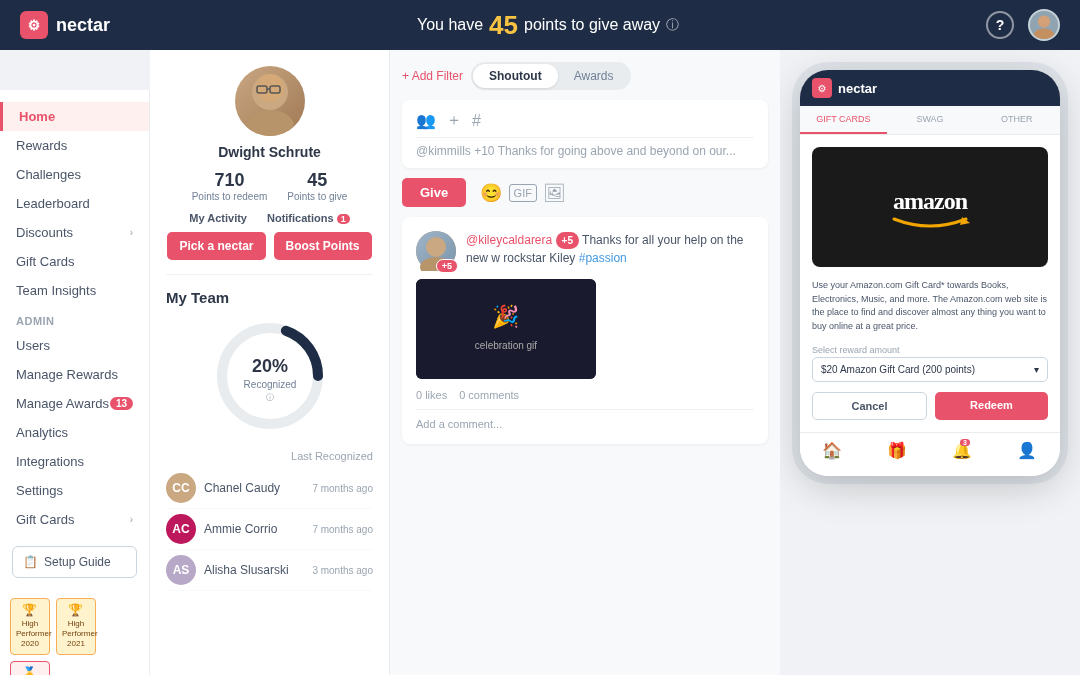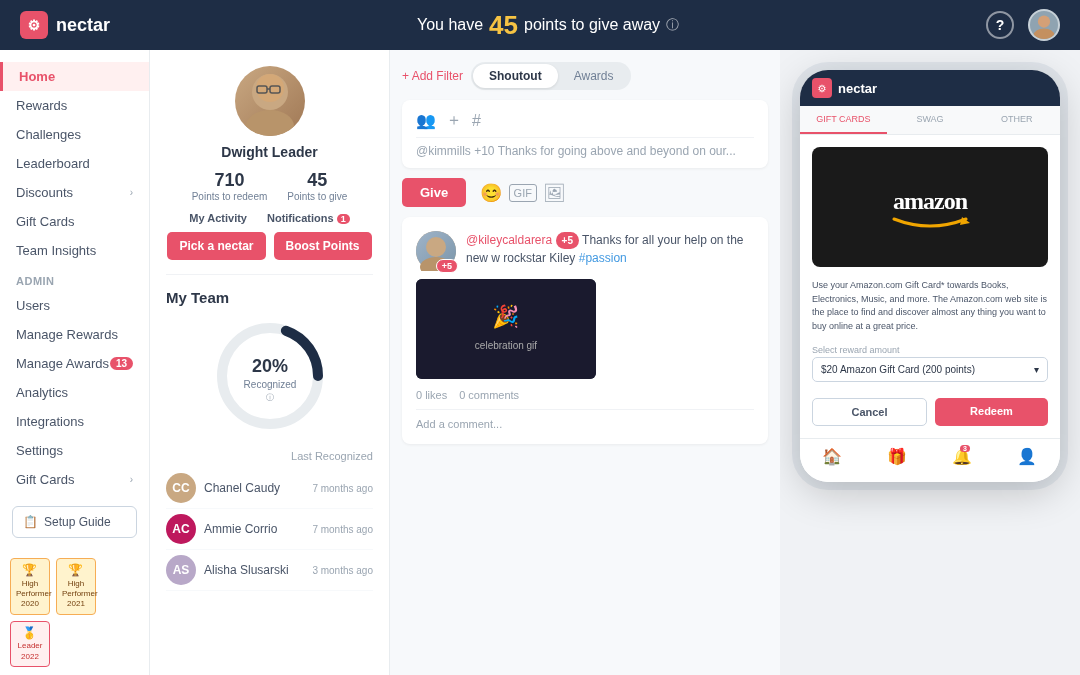--- a/index.html
+++ b/index.html
@@ -74,20 +74,21 @@
     }
 
     
     .sidebar {
       width: 150px;
       background: white;
       border-right: 1px solid #e8ecef;
       padding: 12px 0;
       flex-shrink: 0;
       overflow-y: auto;
+      margin-top: 40px;
     }
     .sidebar-item {
       padding: 7px 16px;
       font-size: 13px;
       color: #4a5568;
       cursor: pointer;
       display: flex;
       align-items: center;
       justify-content: space-between;
       transition: background 0.15s;
@@ -524,21 +525,21 @@
       font-size: 9px;
       color: #4a5568;
       line-height: 1.5;
     }
     .phone-select-label {
       padding: 4px 12px 2px;
       font-size: 9px;
       color: #9aa5b1;
     }
     .phone-select {
-      margin: 0 12px 16px;
+      margin: 0 12px 10px;
       border: 1px solid #cbd5e0;
       border-radius: 5px;
       padding: 6px 8px;
       font-size: 10px;
       color: #2d3748;
       display: flex;
       justify-content: space-between;
       align-items: center;
     }
     .phone-btn-row {
@@ -709,21 +710,21 @@
               <circle cx="35" cy="26" r="18" fill="#c9a882"></circle>
               <circle cx="35" cy="22" r="14" fill="#d4a877"></circle>
               <ellipse cx="35" cy="60" rx="24" ry="16" fill="#b8946a"></ellipse>
 
               <rect x="22" y="20" width="10" height="7" rx="2" fill="none" stroke="#555" stroke-width="1.5"></rect>
               <rect x="35" y="20" width="10" height="7" rx="2" fill="none" stroke="#555" stroke-width="1.5"></rect>
               <line x1="32" y1="23" x2="35" y2="23" stroke="#555" stroke-width="1.5"></line>
             </svg>
           </div>
         </div>
-        <div class="profile-name">Dwight Leader</div>
+        <div class="profile-name">Dwight Schrute</div>
         <div class="stats-row">
           <div class="stat-item">
             <div class="stat-value">710</div>
             <div class="stat-label">Points to redeem</div>
           </div>
           <div class="stat-item">
             <div class="stat-value">45</div>
             <div class="stat-label">Points to give</div>
           </div>
         </div>

